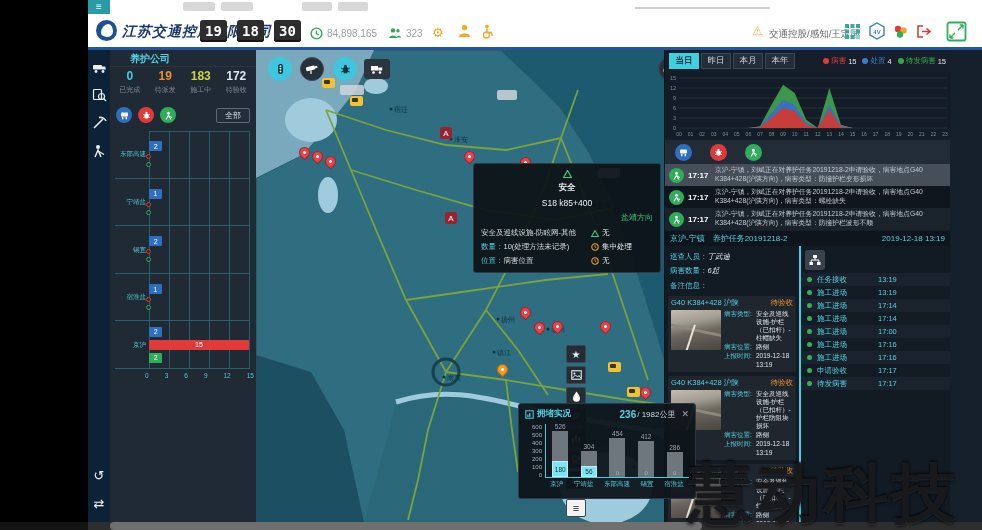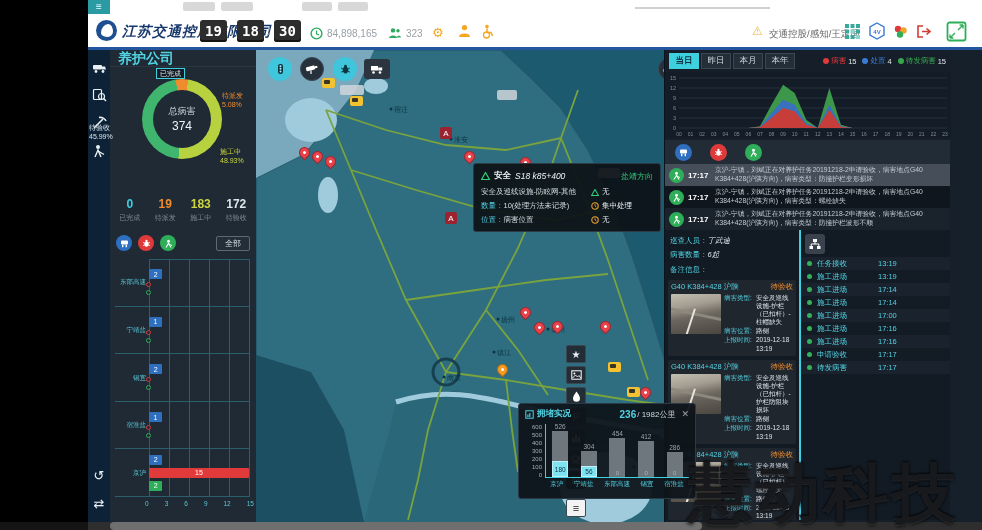--- a/index.html
+++ b/index.html
@@ -33,21 +33,21 @@
 
   
   #dash{position:absolute;left:88px;top:50px;width:894px;height:472px;background:#16202a;overflow:hidden;}
 
   
   #rail{position:absolute;left:0;top:0;width:22px;height:472px;background:#0d2237;z-index:1;}
   .rail-ic{position:absolute;left:0;width:22px;text-align:center;color:#e8f0f4;cursor:pointer;}
 
   
   #lp{position:absolute;left:22px;top:0;width:146px;height:472px;background:#1f2a34;z-index:2;}
-  .lp-title{height:17px;line-height:17px;padding-left:8px;color:#52d2e3;font-size:14px;font-weight:bold;
+  .lp-title{height:17px;line-height:17px;padding-left:20px;color:#52d2e3;font-size:10px;font-weight:bold;
     border-bottom:1px solid #2a3642;}
   .donut-zone{position:relative;height:128px;}
   .donut{position:absolute;left:32px;top:12px;width:80px;height:80px;border-radius:50%;}
   .donut-hole{position:absolute;left:11px;top:11px;right:11px;bottom:11px;border-radius:50%;background:#1f2a34;
     display:flex;flex-direction:column;align-items:center;justify-content:center;}
   .dc-label{font-size:9px;color:#cfd8de;}
   .dc-value{font-size:12px;color:#eef4f8;margin-top:1px;}
   .co{position:absolute;font-size:7px;line-height:1.35;}
   .co-done{left:46px;top:1px;border:1px solid #3fd0e0;padding:0 3px;color:#dfe7ec;background:#141d26;}
   .co-pd{left:112px;top:24px;color:#f08c2e;}
@@ -90,23 +90,23 @@
     display:flex;align-items:center;justify-content:center;z-index:2;cursor:pointer;}
   .truck{position:absolute;width:13px;height:10px;background:#f2c230;border-radius:2px;z-index:2;cursor:pointer;}
   .truck::after{content:'';position:absolute;left:2px;top:2px;width:6px;height:4px;background:#3a3424;border-radius:1px;}
   .gbox{position:absolute;background:#cfd6da;border-radius:2px;opacity:.85;z-index:2;}
   .mtb{position:absolute;left:310px;top:295px;width:20px;z-index:3;}
   .tb{width:20px;height:18px;margin-bottom:3px;background:#232d36;border:1px solid #3a4650;border-radius:2px;
     color:#e8f0f4;font-size:10px;display:flex;align-items:center;justify-content:center;cursor:pointer;}
   .tb-white{background:#f2f2f2;color:#222;margin-top:10px;font-size:11px;}
   .mtt{position:absolute;left:217px;top:113px;width:188px;background:rgba(12,17,22,.93);border:1px solid #2c3a46;
     border-radius:3px;padding:6px 7px;z-index:5;font-size:7.5px;color:#d5dde4;}
-  .mtt-h{display:flex;align-items:center;gap:4px;font-size:8.5px;margin-bottom:5px;}
+  .mtt-h{display:flex;align-items:center;gap:4px;font-size:8.5px;margin-bottom:5px;flex-direction:column;}
   .mtt-h .cat{color:#eef4f8;font-weight:bold;}
-  .mtt-h .stk{color:#eef4f8;font-style:italic;}
+  .mtt-h .stk{color:#eef4f8;}
   .mtt-h .dir{margin-left:auto;color:#35d07a;font-size:8px;}
   .mtt-row{display:flex;margin-bottom:4px;}
   .mtt-row .lt{flex:1;padding-right:4px;}
   .mtt-row .rt{flex:0 0 62px;display:flex;align-items:center;gap:3px;color:#eef4f8;}
   .mtt .lab{color:#52d2e3;}
   .cong{position:absolute;left:262px;top:353px;width:178px;height:96px;background:rgba(14,20,26,.95);
     border:1px solid #2c3a46;border-radius:3px;z-index:4;padding:4px 6px;}
   .cong-head{display:flex;align-items:center;font-size:8.5px;}
   .cong-title{color:#52d2e3;font-weight:bold;margin-left:3px;}
   .cong-val{margin-left:auto;color:#52d2e3;font-size:10px;font-weight:bold;}
@@ -315,32 +315,20 @@
             <path d="M3 13 L6 6 L9 13" stroke="#e8f0f4" stroke-width="1.4" fill="none"></path>
             <line x1="6" y1="7" x2="12" y2="10.5" stroke="#e8f0f4" stroke-width="1.3"></line>
           </svg>
       </span>
       <span class="rail-ic" style="top:418px;font-size:13px;">↺</span>
       <span class="rail-ic" style="top:446px;font-size:13px;">⇄</span>
     </div>
 
     <div id="lp">
       <div class="lp-title">养护公司</div>
-      <div class="donut-zone">
-        <div class="donut" id="donut" style="background: conic-gradient(from -9.144deg, rgb(240, 140, 46) 0deg, rgb(240, 140, 46) 18.288deg, rgb(184, 210, 63) 18.288deg, rgb(184, 210, 63) 194.436deg, rgb(63, 181, 110) 194.436deg, rgb(63, 181, 110) 360deg);">
-          <div class="donut-hole">
-            <span class="dc-label">总病害</span>
-            <span class="dc-value">374</span>
-          </div>
-        </div>
-        <span class="co co-done">已完成</span>
-        <span class="co co-pd"><span>待派发</span><br><span>5.08%</span></span>
-        <span class="co co-sg"><span>施工中</span><br><span>48.93%</span></span>
-        <span class="co co-dy"><span>待验收</span><br><span>45.99%</span></span>
-      </div>
       <div class="lp-stats">
           <div class="stat">
             <span class="v" style="color: rgb(63, 208, 224);">0</span>
             <span class="l">已完成</span>
           </div>
           <div class="stat">
             <span class="v" style="color: rgb(240, 140, 46);">19</span>
             <span class="l">待派发</span>
           </div>
           <div class="stat">
@@ -821,20 +809,24 @@
               <svg width="9" height="9" viewBox="0 0 9 9">
                 <circle cx="4.5" cy="2.2" r="1.5" fill="#fff"></circle>
                 <path d="M2 8.5 L4.5 4.3 L7 8.5" stroke="#fff" stroke-width="1.1" fill="none"></path>
                 <line x1="4.5" y1="4.8" x2="8" y2="6.6" stroke="#fff" stroke-width=".9"></line>
               </svg>
             </span>
             <span class="tm">17:17</span>
             <span class="tx">京沪-宁镇，刘斌正在对养护任务20191218-2申请验收，病害地点G40 K384+428(沪陕方向)，病害类型：防撞护栏波形不顺</span>
           </div>
         </div>
+      <div class="taskbar">
+        <span>京沪-宁镇　养护任务20191218-2</span>
+        <span class="date">2019-12-18 13:19</span>
+      </div>
       <div class="rp-body">
         <div class="col-l">
           <div class="det" id="task-details">
               <div><span class="lab">巡查人员：</span><span class="val">丁武迪</span></div>
               <div><span class="lab">病害数量：</span><span class="val">6起</span></div>
               <div><span class="lab">备注信息：</span><span class="val"></span></div>
             </div>
           <div id="cards">
               <div class="card">
                 <div class="card-h">

